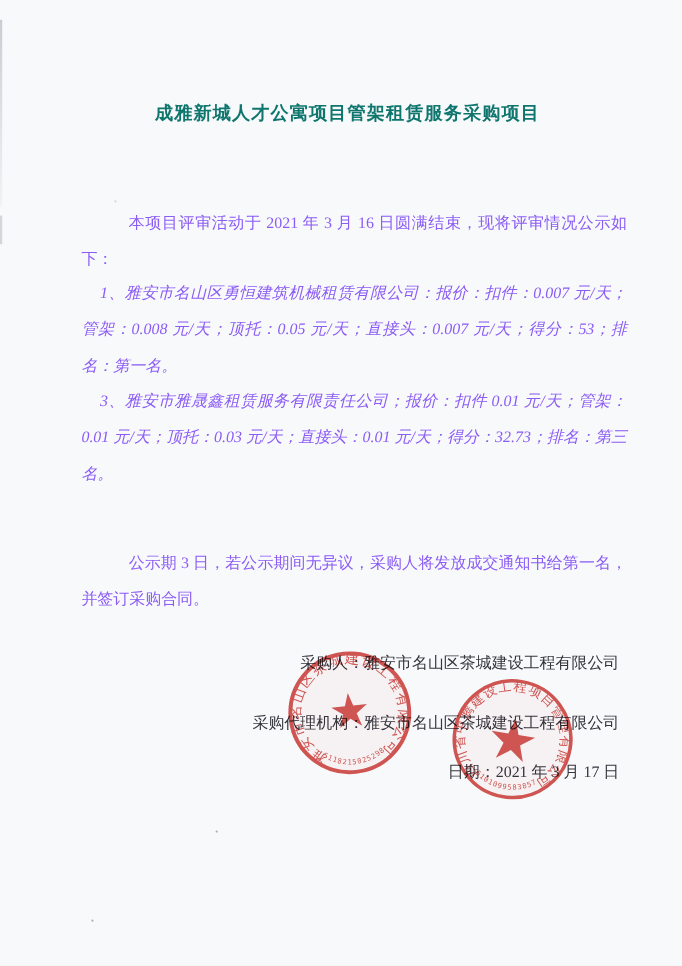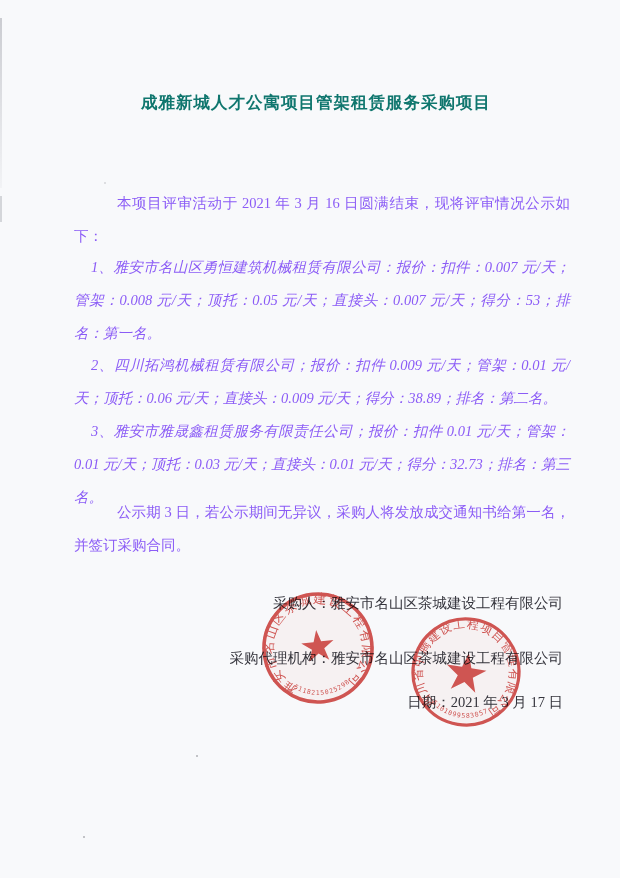--- a/index.html
+++ b/index.html
@@ -83,21 +83,20 @@
   <div class="speck s1"></div>
   <div class="speck s2"></div>
   <div class="speck s3"></div>
 
   <div class="title l1">成雅新城人才公寓项目管架租赁服务采购项目</div>
 
   <div class="para intro">本项目评审活动于 2021 年 3 月 16 日圆满结束，现将评审情况公示如下：</div>
 
   <div class="para bidders">
     <p>1、雅安市名山区勇恒建筑机械租赁有限公司：报价：扣件：0.007 元/天；管架：0.008 元/天；顶托：0.05 元/天；直接头：0.007 元/天；得分：53；排名：第一名。</p>
-    <p>2、四川拓鸿机械租赁有限公司；报价：扣件 0.009 元/天；管架：0.01 元/天；顶托：0.06 元/天；直接头：0.009 元/天；得分：38.89；排名：第二名。</p>
     <p>3、雅安市雅晟鑫租赁服务有限责任公司；报价：扣件 0.01 元/天；管架：0.01 元/天；顶托：0.03 元/天；直接头：0.01 元/天；得分：32.73；排名：第三名。</p>
   </div>
 
   <div class="para notice">公示期 3 日，若公示期间无异议，采购人将发放成交通知书给第一名，并签订采购合同。</div>
 
   <div class="sig-line sig-buyer">采购人：雅安市名山区茶城建设工程有限公司</div>
   <div class="sig-line sig-agency">采购代理机构：雅安市名山区茶城建设工程有限公司</div>
   <div class="sig-line sig-date">日期：2021 年 3 月 17 日</div>
 
   <svg class="seal buyer-seal" width="120" height="120" viewBox="0 0 120 120">

